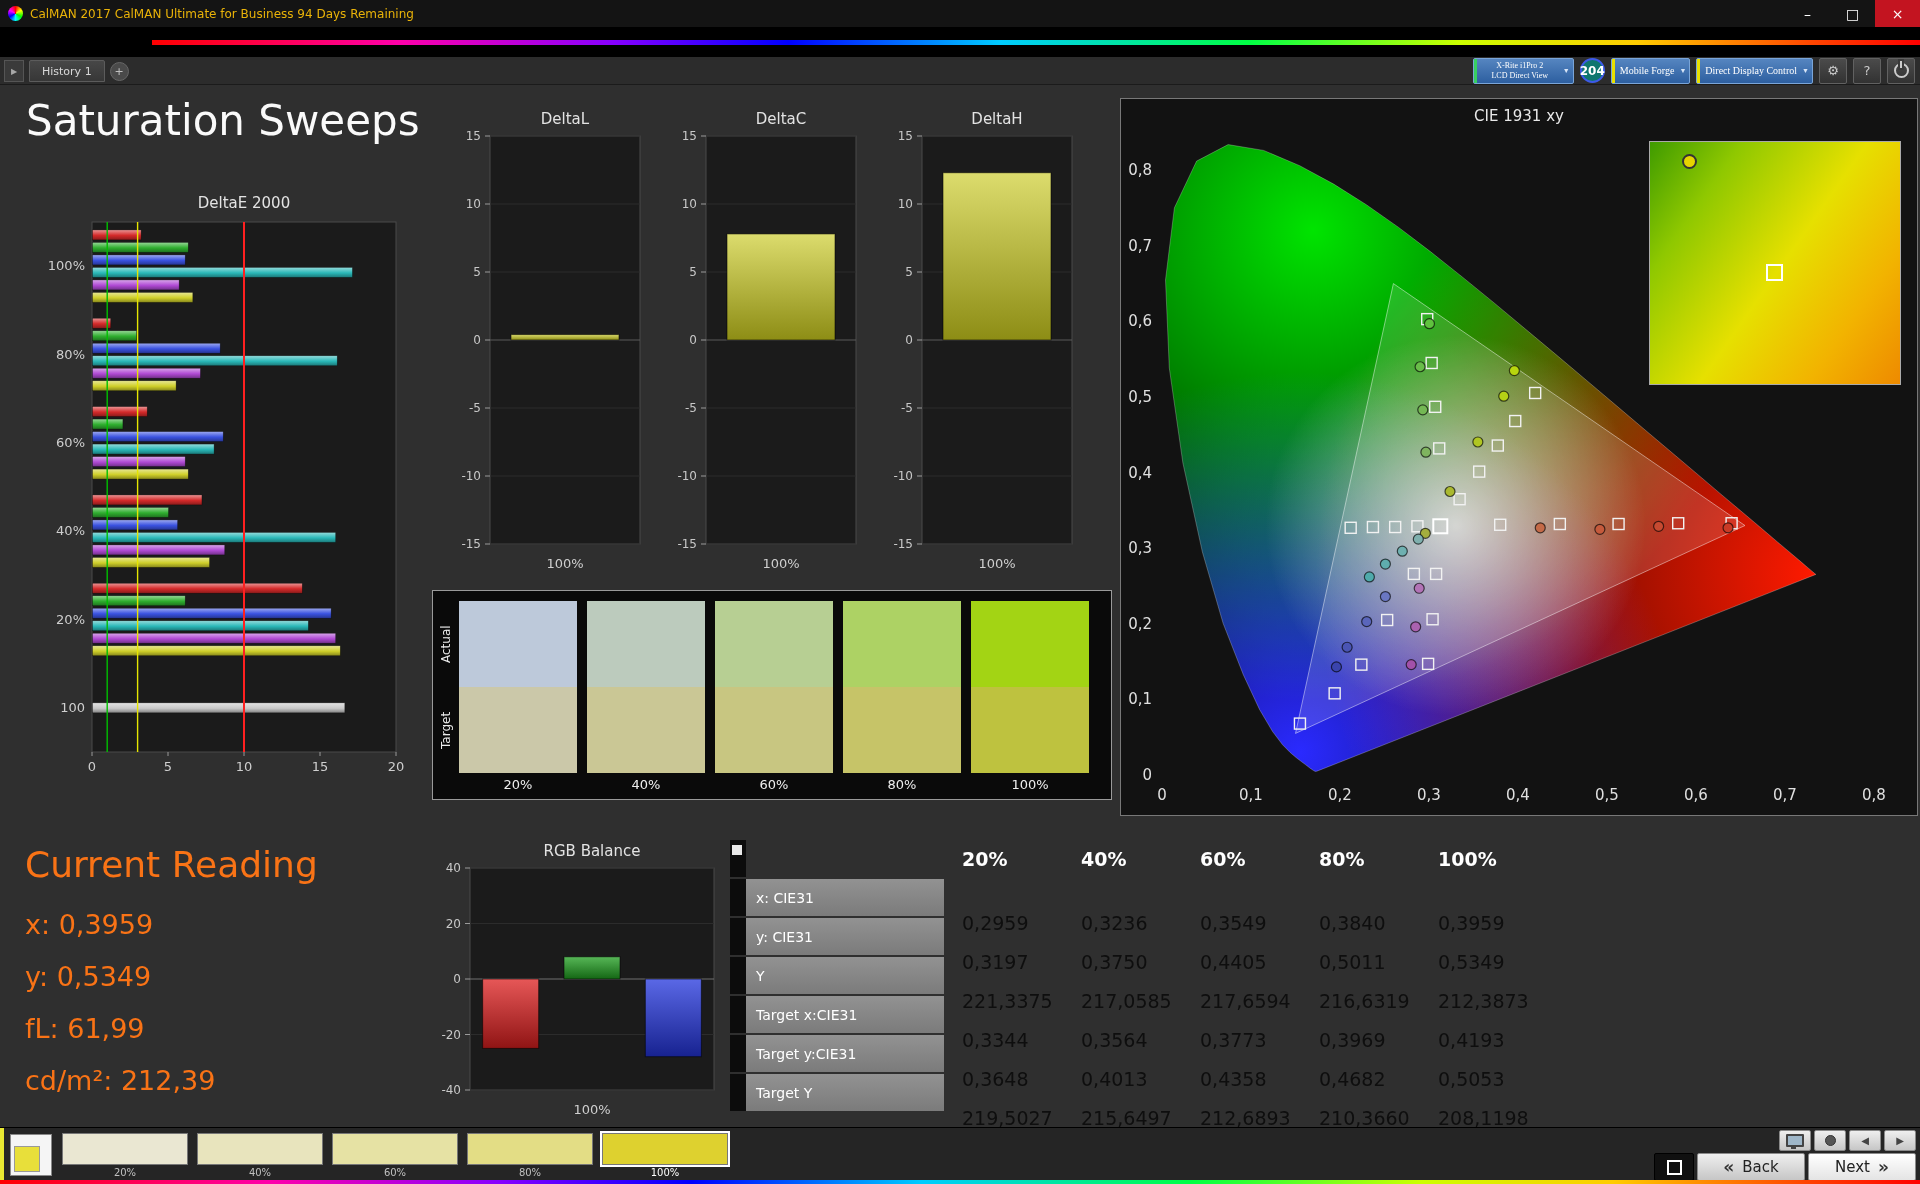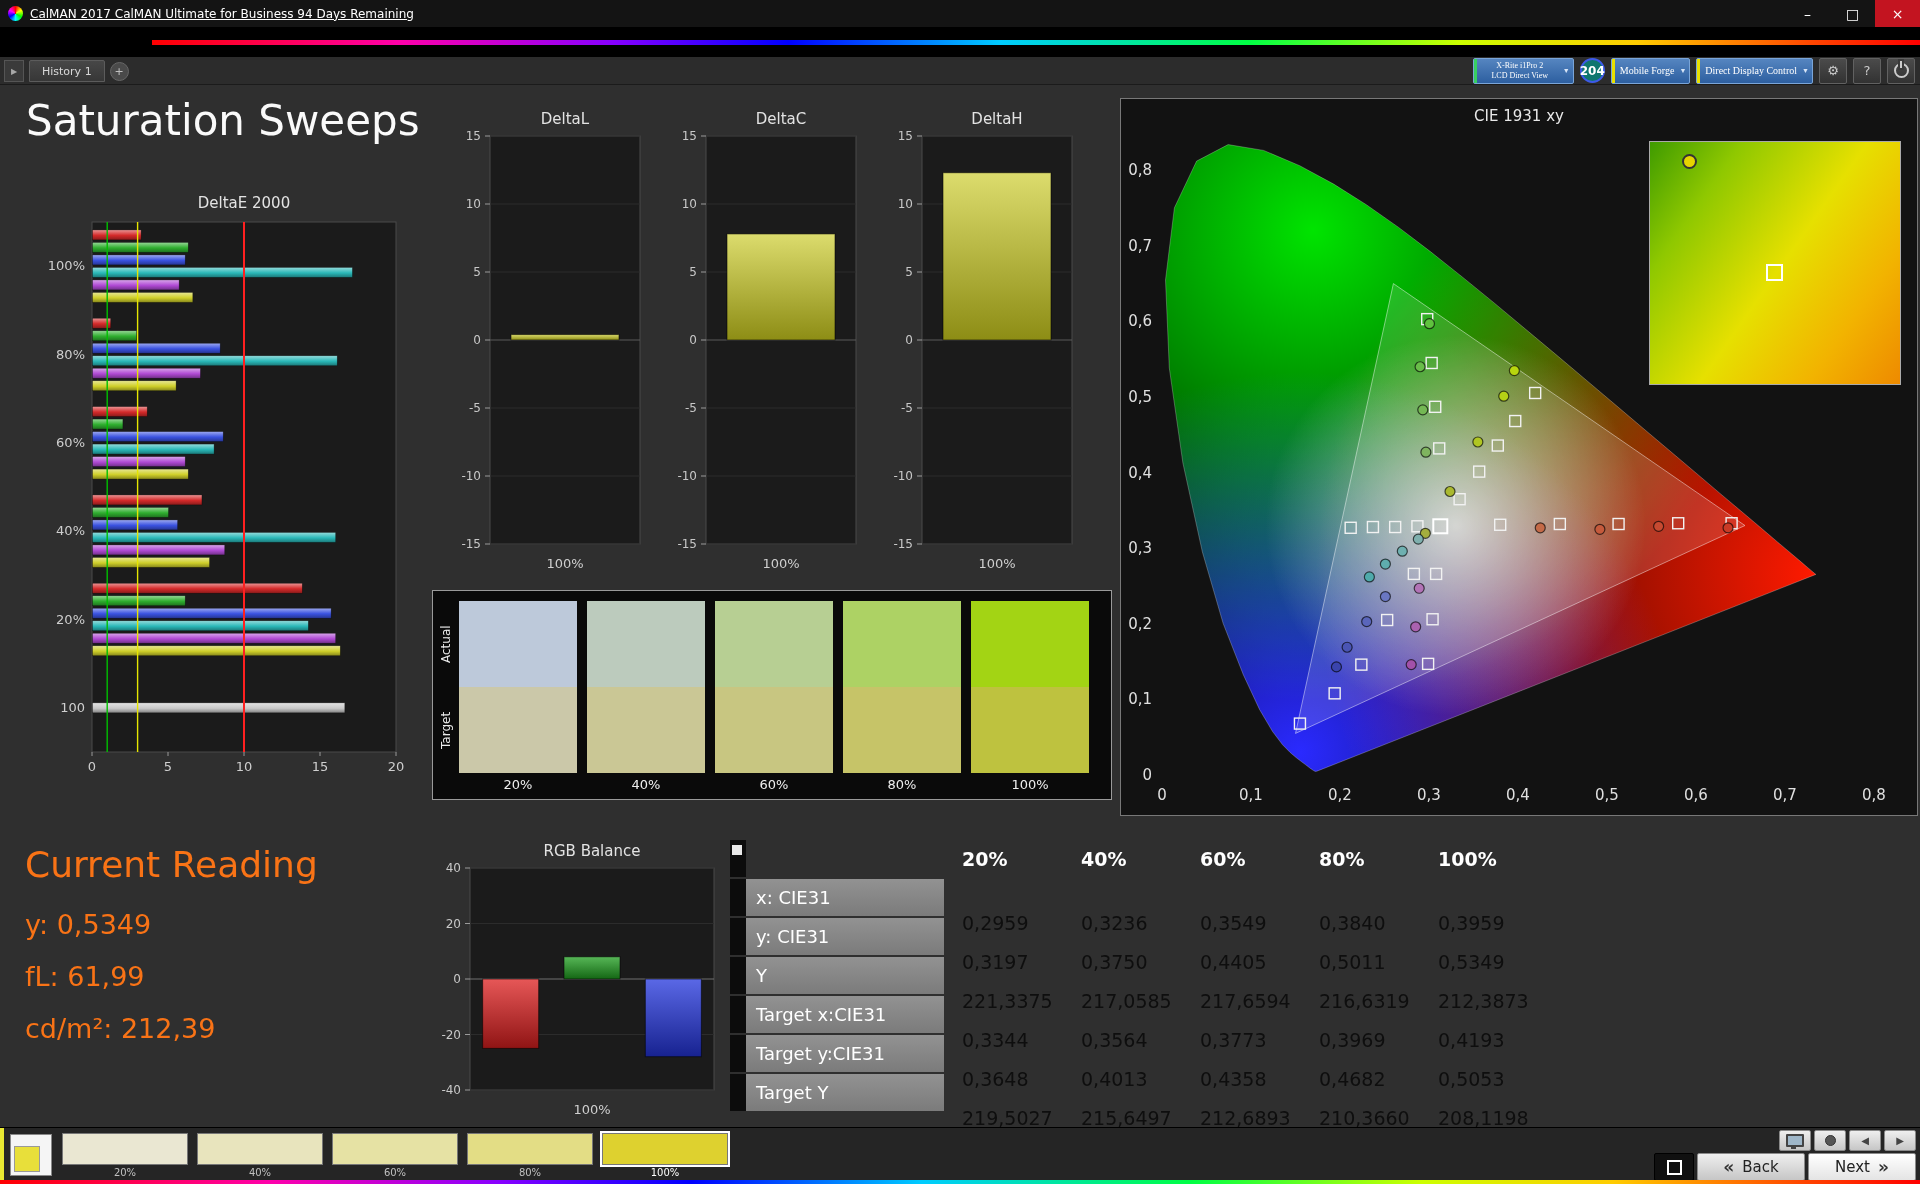--- a/index.html
+++ b/index.html
@@ -3,21 +3,21 @@
 <meta charset="utf-8">
 <style>
   html,body{margin:0;padding:0;background:#1a1a1a;}
   .screen{position:relative;width:1920px;height:1184px;background:#2f2f2f;overflow:hidden;
           font-family:"DejaVu Sans",sans-serif;-webkit-font-smoothing:antialiased;}
 
   
   .titlebar{position:absolute;left:0;top:0;width:1920px;height:27px;background:#141414;display:flex;align-items:center;}
   .appicon{width:15px;height:15px;border-radius:50%;margin:0 7px 0 8px;
            background:conic-gradient(#f00,#ff0,#0f0,#0ff,#00f,#f0f,#f00);}
-  .titletext{color:#ffffff;font-size:12px;text-decoration:underline;}
+  .titletext{color:#eab308;font-size:12px;}
   .winbtns{margin-left:auto;display:flex;height:27px;}
   .winbtn{width:45px;height:27px;display:flex;align-items:center;justify-content:center;color:#fff;font-size:14px;}
   .winbtn.close{background:#c31420;}
 
   
   .brandrow{position:absolute;left:0;top:27px;width:1920px;height:30px;background:#000;}
   .logo{position:absolute;left:6px;top:3px;height:24px;background:linear-gradient(#e80000,#9c0000);
         border-radius:4px;display:flex;align-items:center;padding:0 7px;color:#fff;font-weight:bold;
         font-style:italic;font-size:17px;letter-spacing:.5px;margin-top:28px;}
   .logo-caret{margin-left:7px;background:#7d0000;border-radius:3px;font-size:8px;padding:2px 5px;font-style:normal;color:#ffdada;}
@@ -81,21 +81,21 @@
   .inset-square{position:absolute;left:116px;top:122px;width:13px;height:13px;border:2px solid #fff;}
 
   
   .results-table{position:absolute;left:730px;top:840px;display:grid;
                  grid-template-columns:16px 198px repeat(5,119px);grid-auto-rows:37px;row-gap:2px;}
   .t-strip{background:#0c0c0c;}
   .t-corner{position:relative;}
   .t-corner::after{content:"";position:absolute;left:2px;top:5px;width:10px;height:10px;background:#e8e8e8;}
   .t-headlabel{background:transparent;}
   .t-head{color:#fff;font-weight:bold;font-size:19px;display:flex;align-items:center;padding-left:18px;}
-  .t-label{background:linear-gradient(#929292,#7b7b7b);color:#fff;font-size:18px;display:flex;align-items:center;padding-left:10px;}
+  .t-label{background:linear-gradient(#929292,#7b7b7b);color:#fff;font-size:14px;display:flex;align-items:center;padding-left:10px;}
   .t-value{background:linear-gradient(#b6b6b6,#9a9a9a);color:#0e0e0e;font-size:19px;display:flex;align-items:center;padding-left:18px;margin-top:44px;}
 
   
   .bottombar{position:absolute;left:0;top:1127px;width:1920px;height:53px;background:#252525;border-top:1px solid #000;}
   .bb-strip{position:absolute;left:0;top:0;bottom:0;width:4px;background:#e8e832;}
   .patchbtn{position:absolute;left:10px;top:6px;width:40px;height:40px;background:#f5f5f5;border:1px solid #888;}
   .patchbtn::after{content:"";position:absolute;left:3px;bottom:3px;width:24px;height:24px;background:#e8df3a;border:1px solid #999;}
   .thumbs{position:absolute;left:62px;top:5px;display:flex;gap:9px;}
   .thumb-wrap{display:flex;flex-direction:column;align-items:center;gap:2px;}
   .thumb{width:124px;height:30px;border:1px solid #777;}
@@ -543,20 +543,21 @@
           <circle cx="290.20000000000005" cy="565.624" r="5" fill="#a251a9" stroke="rgba(0,0,0,0.65)" stroke-width="1.2"></circle>
         </svg></div>
     <div class="cie-inset">
       <div class="inset-circle"></div>
       <div class="inset-square"></div>
     </div>
   </div>
 
   <div class="reading">
     <div class="rtitle">Current Reading</div>
+    <div class="rline">x: 0,3959</div>
     <div class="rline">y: 0,5349</div>
     <div class="rline">fL: 61,99</div>
     <div class="rline">cd/m²: 212,39</div>
   </div>
 
   <div class="results-table">
       <div class="t-strip t-corner"></div>
       <div class="t-headlabel"></div>
       <div class="t-head">20%</div>
       <div class="t-head">40%</div>

